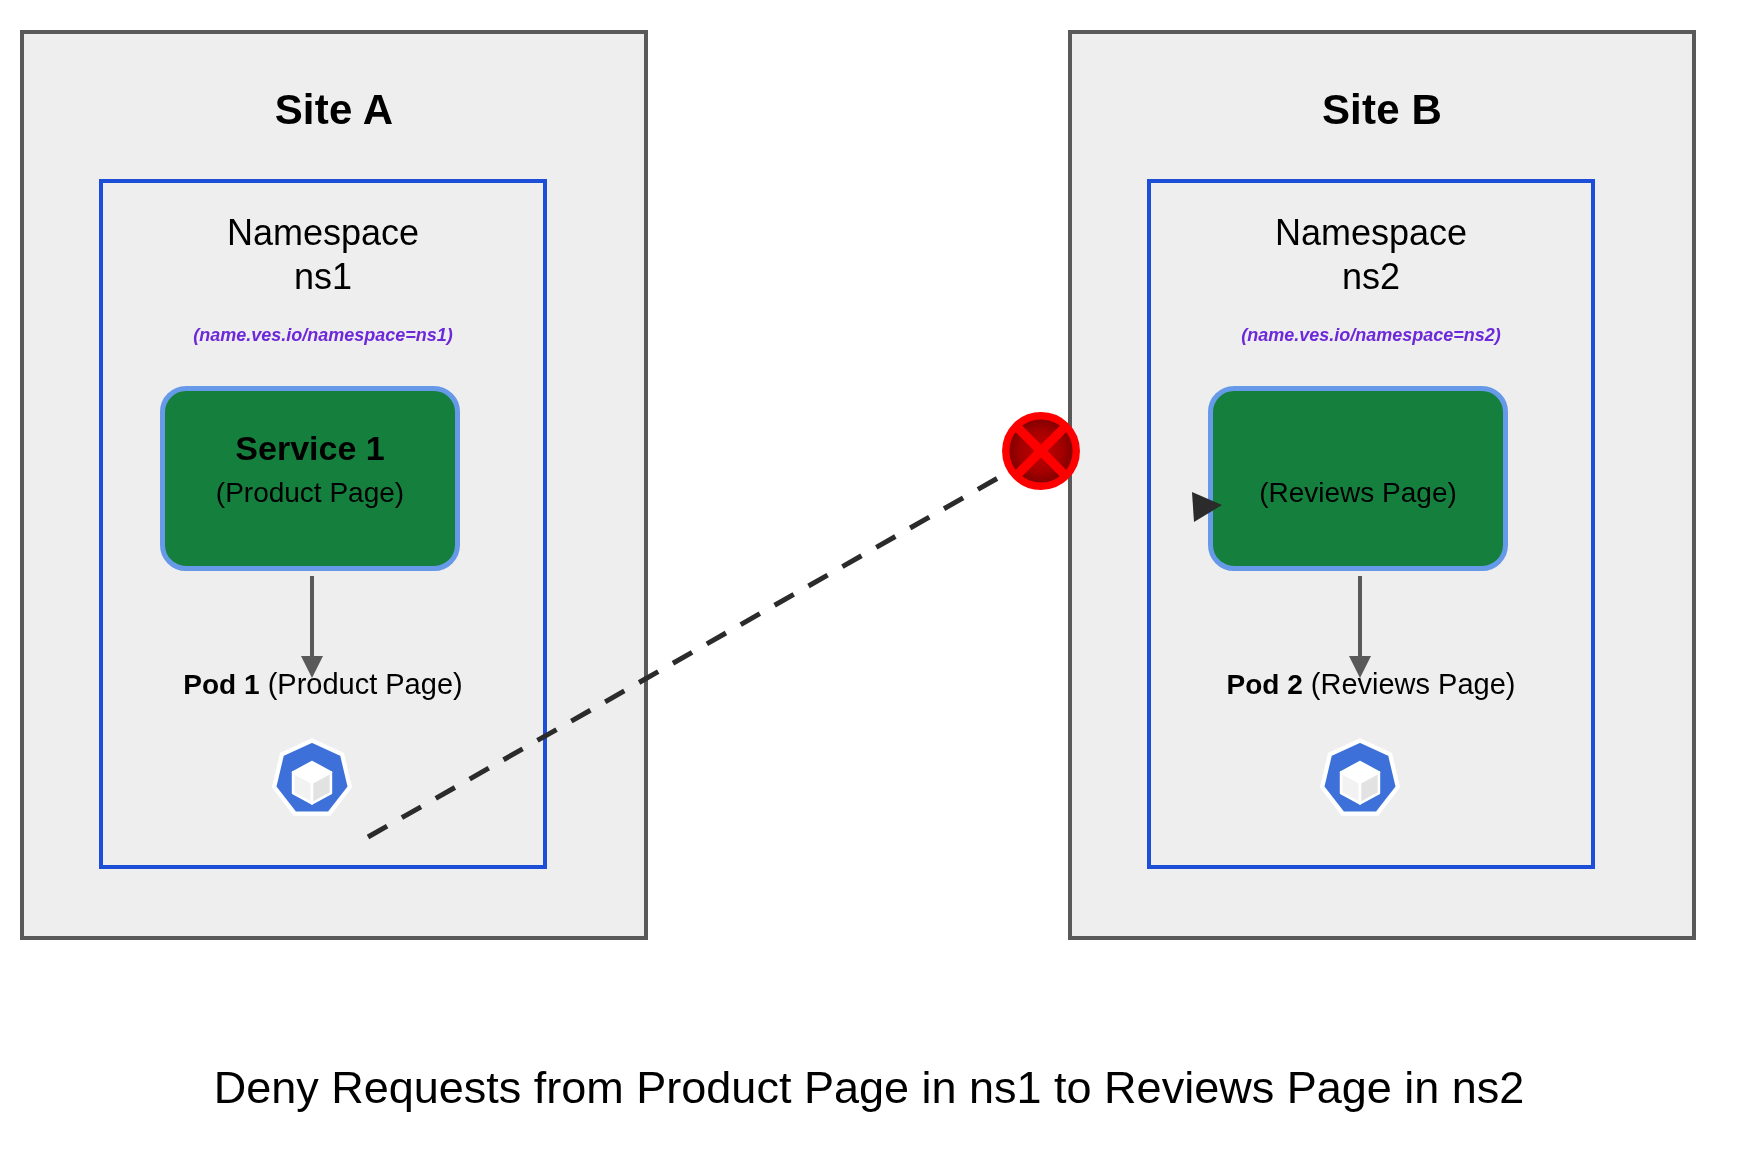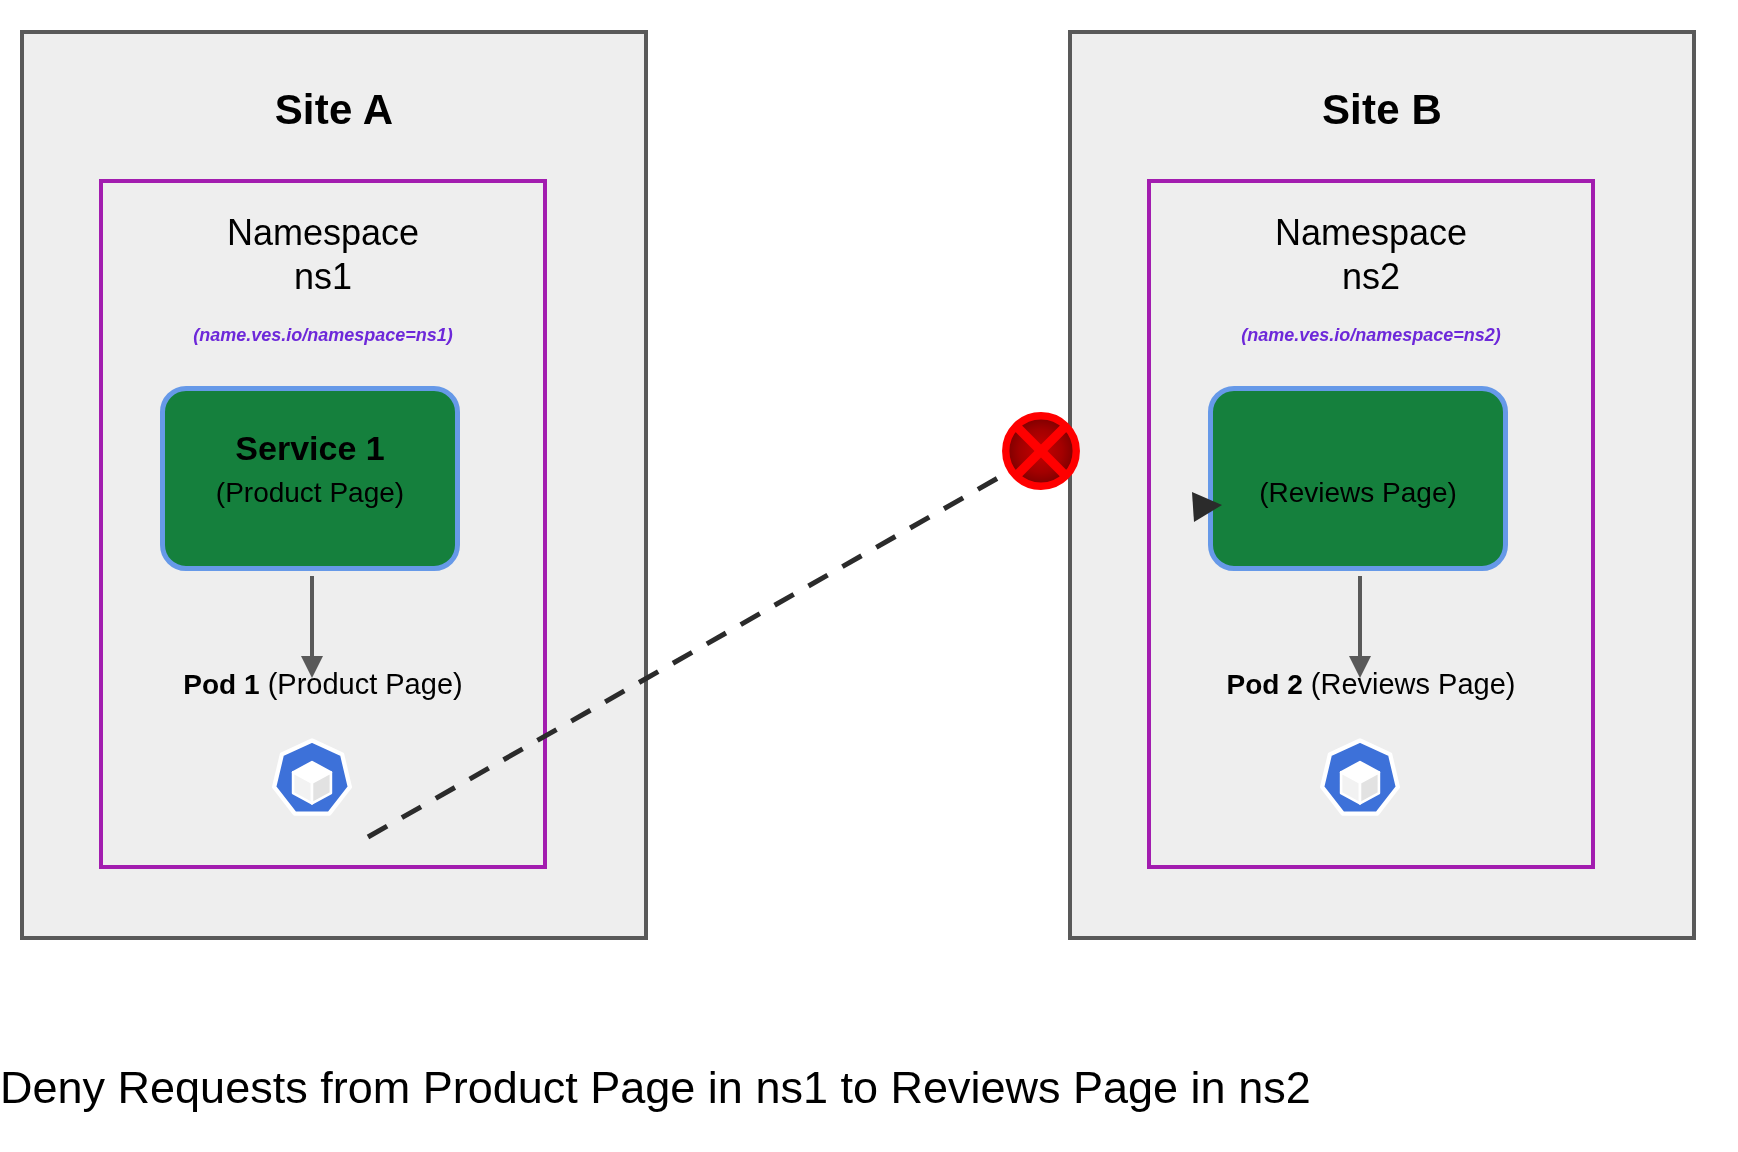--- a/index.html
+++ b/index.html
@@ -39,21 +39,21 @@
     letter-spacing: 0.2px;
   }
 
   
   .namespace {
     position: absolute;
     left: 75px;
     top: 145px;
     width: 448px;
     height: 690px;
-    border: 4px solid #a21caf;
+    border: 4px solid #1d4ed8;
     background: #eeeeee;
     box-sizing: border-box;
   }
   .ns-title {
     position: absolute;
     left: 0; right: 0;
     top: 28px;
     text-align: center;
     font-size: 36px;
     font-weight: normal;
@@ -158,20 +158,21 @@
     width: 1738px;
     height: 1152px;
     pointer-events: none;
   }
 
   
   #caption {
     position: absolute;
     left: 0; right: 0;
     top: 1062px;
+    text-align: center;
     font-size: 45px;
     font-weight: normal;
     color: #000000;
   }
 </style>
 </head>
 <body>
 
 <div id="canvas">
 

